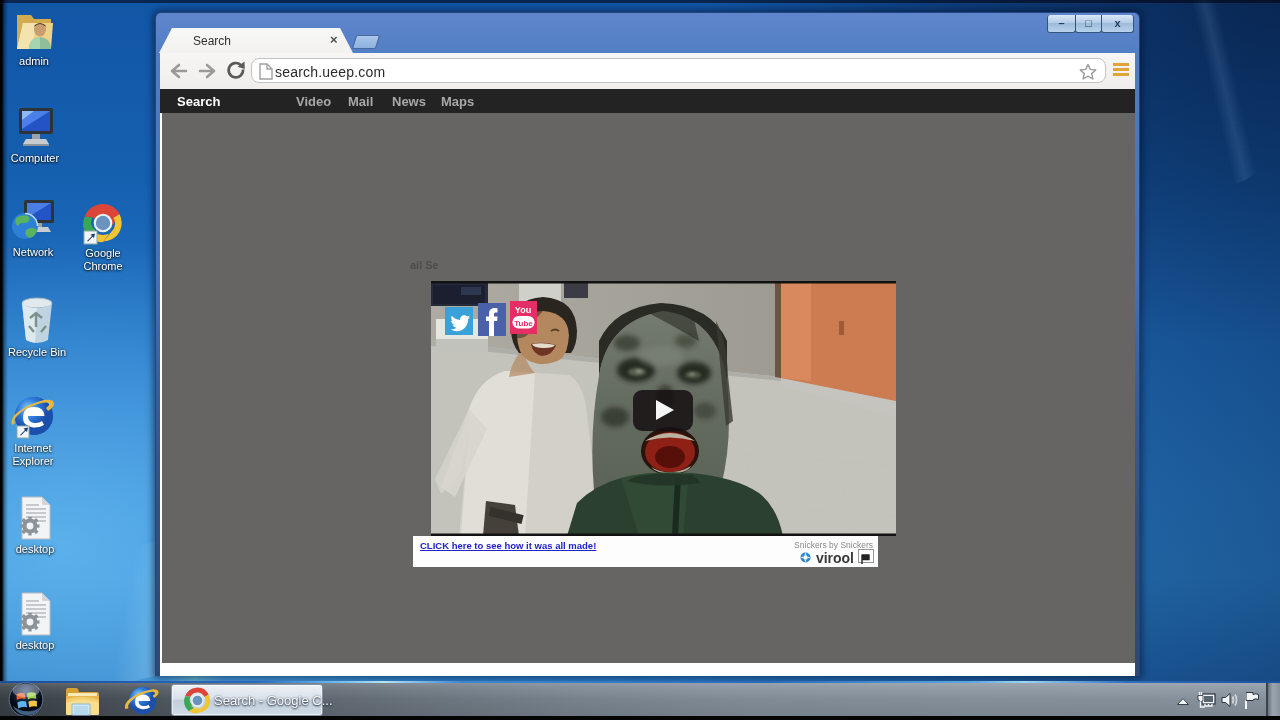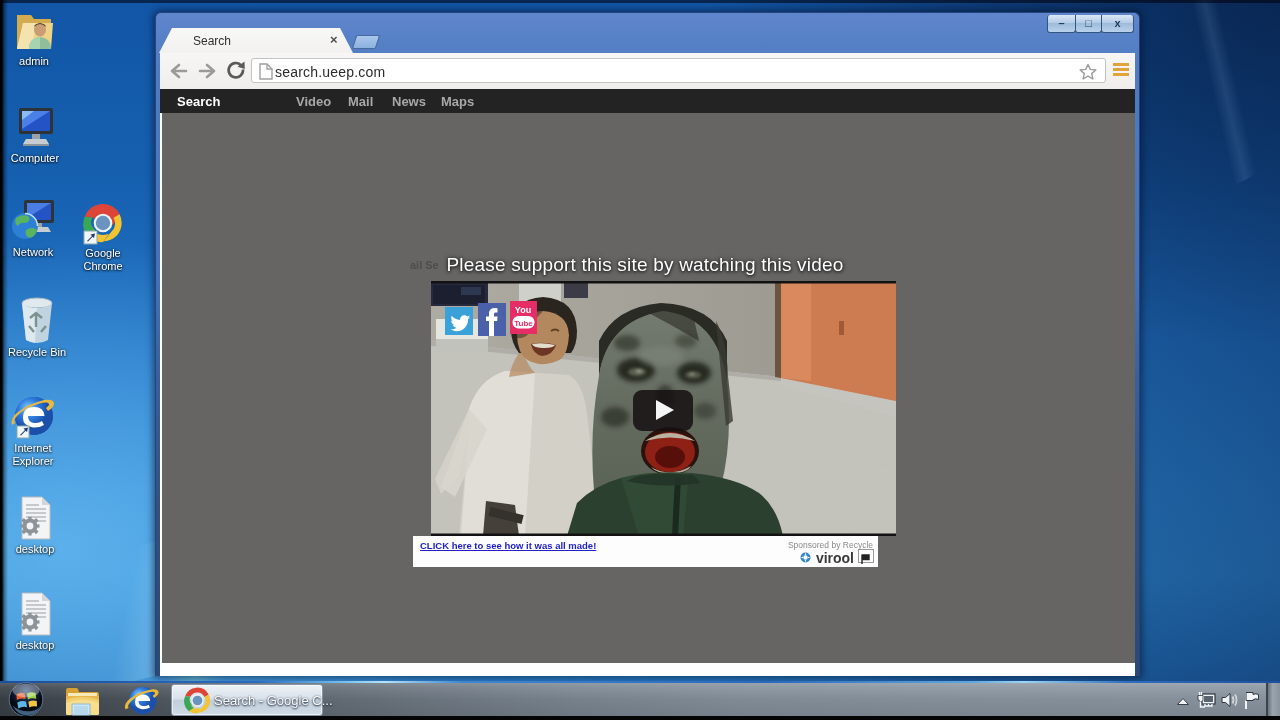--- a/index.html
+++ b/index.html
@@ -52,21 +52,21 @@
           color:#1c3a5c; font-size:11px; text-align:center; line-height:16px; font-weight:bold;
           border-radius:0 0 3px 3px; position:relative;}
   .wbtn.b1 { width:29px; border-radius:3px 0 3px 3px;}
   .wbtn.b2 { width:27px; }
   .wbtn.b3 { width:33px; border-radius:0 3px 3px 3px;}
   .wbtn span { position:relative; top:0; }
 
   #toolbar { position:absolute; left:4px; right:4px; top:40px; height:36px;
              background:linear-gradient(to bottom,#f7f6f5, #efeeec); }
   #urlbox { position:absolute; left:91px; top:5px; width:855px; height:25px; background:#fff;
-            border:1px solid #c3c3c3; border-radius:3px; }
+            border:1px solid #c3c3c3; border-radius:8px; }
   #urltext { position:absolute; left:23px; top:5px; font-size:14px; color:#2b2b2b; letter-spacing:0.2px;}
   #navbar { position:absolute; left:4px; right:4px; top:76px; height:24px; background:#232323; }
   .nav { position:absolute; top:5px; font-size:13px; font-weight:bold; color:#a8a8a8; }
   #viewport { position:absolute; left:4px; right:4px; top:100px; bottom:0; background:#fff; }
   #graypage { position:absolute; left:2px; right:0; top:0; height:550px; background:#666564; }
 
   
   #adtitle { position:absolute; left:243px; top:141px; width:480px; text-align:center;
              font-size:19px; color:#fdfdfd; letter-spacing:0.2px;
              text-shadow:0 1px 3px rgba(20,20,20,0.95), 0 0 4px rgba(35,35,35,0.85); }
@@ -286,21 +286,20 @@
       <span class="nav" style="left:17px; color:#fff;">Search</span>
       <span class="nav" style="left:74px;margin-top:20px;">Images</span>
       <span class="nav" style="left:136px;">Video</span>
       <span class="nav" style="left:188px;">Mail</span>
       <span class="nav" style="left:232px;">News</span>
       <span class="nav" style="left:281px;">Maps</span>
     </div>
     <div id="viewport">
       <div id="graypage">
         <div id="ghosttext">ail Se</div>
-        <div id="adtitle">Please support this site by watching this video</div>
         <div id="advideo">
         <svg width="465" height="255" viewBox="0 0 465 255">
           <defs>
             <linearGradient id="zface" x1="0" y1="0" x2="0" y2="1">
               <stop offset="0" stop-color="#747b70"></stop>
                 <stop offset="0.45" stop-color="#646b5f"></stop>
                 <stop offset="1" stop-color="#5a6155"></stop>
             </linearGradient>
             <filter id="soft" x="-40%" y="-40%" width="180%" height="180%">
                 <feGaussianBlur stdDeviation="2.6"></feGaussianBlur>
@@ -402,21 +401,21 @@
           <text x="92" y="32" font-size="9" font-weight="bold" fill="#fff" text-anchor="middle" font-family="Liberation Sans, sans-serif">You</text>
           <rect x="81.5" y="35" width="22" height="12.5" rx="6" fill="#fff"></rect>
           <text x="92.5" y="44.5" font-size="8" font-weight="bold" fill="#e62e66" text-anchor="middle" font-family="Liberation Sans, sans-serif">Tube</text>
 
           <rect x="0" y="0" width="465" height="2.5" fill="#121212"></rect>
           <rect x="0" y="252.5" width="465" height="2.5" fill="#121212"></rect>
         </svg>
         </div>
         <div id="adbar">
           <span id="adlink">CLICK here to see how it was all made!</span>
-          <span id="sponsored">Sponsored by Recycle</span>
+          <span id="sponsored">Snickers by Snickers</span>
           <svg width="11" height="11" style="position:absolute; right:67px; top:16px;">
             <circle cx="5.5" cy="5.5" r="5" fill="#2e86c8"></circle>
             <circle cx="5.5" cy="5.5" r="2.2" fill="#fff"></circle>
             <path d="M5.5 0.5 L6.3 3 L4.7 3 Z M5.5 10.5 L6.3 8 L4.7 8 Z M0.5 5.5 L3 4.7 L3 6.3 Z M10.5 5.5 L8 4.7 L8 6.3 Z" fill="#fff"></path>
           </svg>
           <span id="virool">virool</span>
           <span id="flagbox"><svg width="10" height="10" style="margin:1px 0 0 2px">
               <path d="M1 0.5 L1 10 M1 1 L8 1 L8 5.5 L1 5.5" fill="#222" stroke="#222" stroke-width="1.4"></path>
             </svg></span>
         </div>

